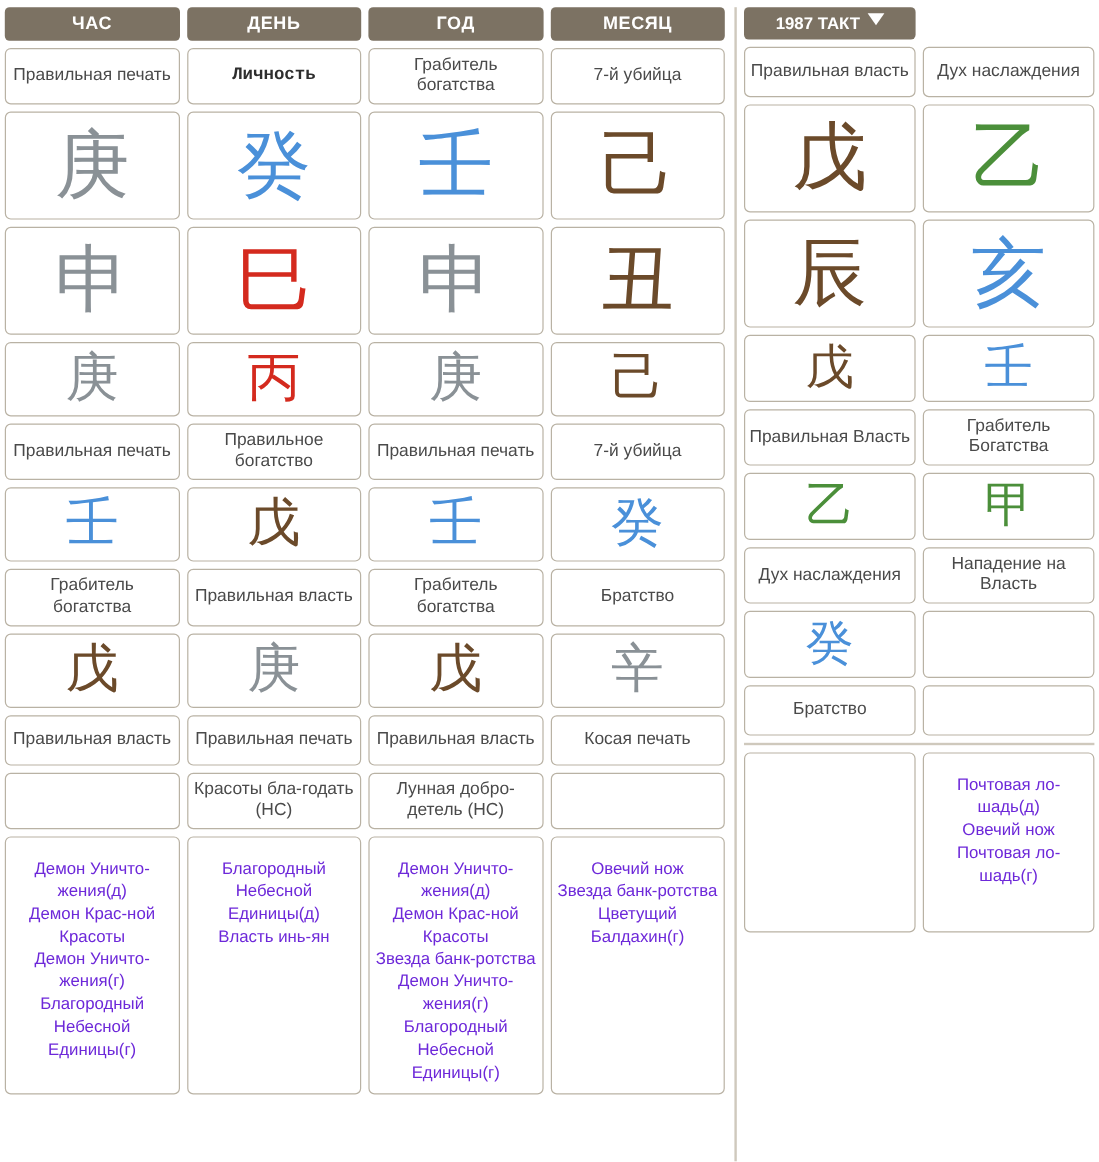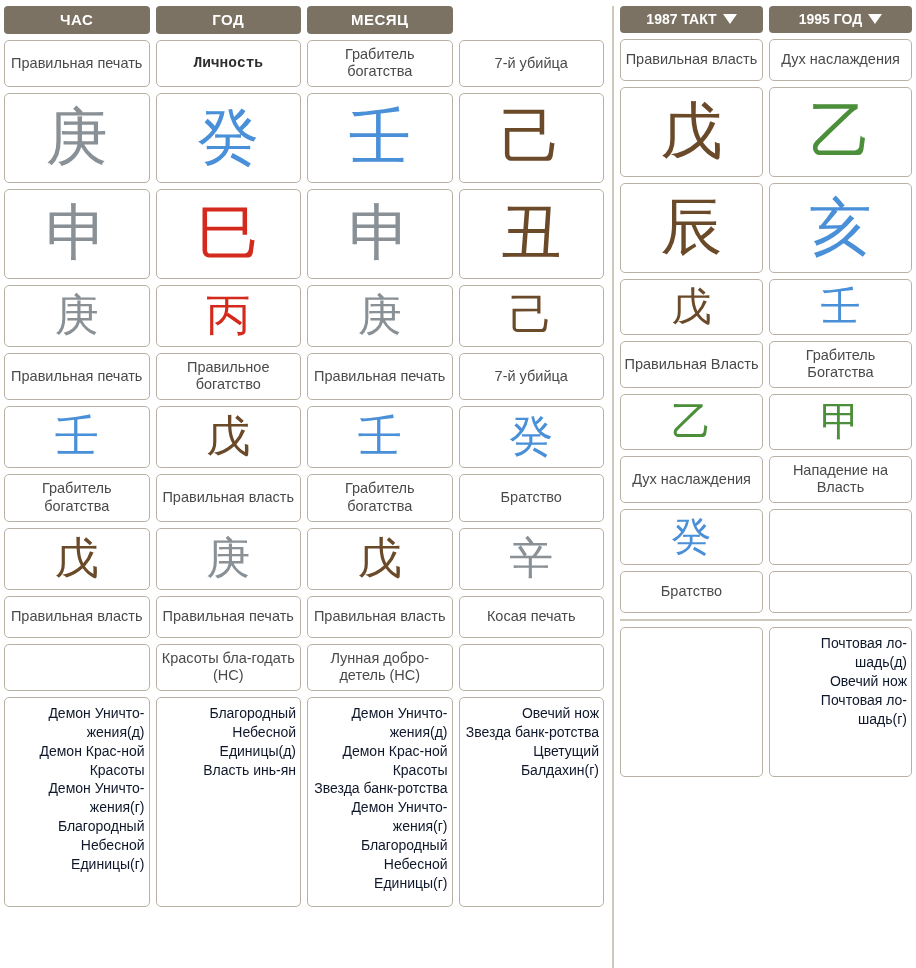--- a/index.html
+++ b/index.html
@@ -58,21 +58,21 @@
   }
   .hdr-r {
     background: #7c7263;
     color: #ffffff;
     font-weight: bold;
     font-size: 14px;
     text-align: center;
     padding: 5px 0 6px 0;
     border-radius: 4px;
     display: flex;
-    align-items: center;
+    align-items: flex-start;
     justify-content: center;
     gap: 6px;
   }
   .caret {
     display: inline-block;
     width: 0; height: 0;
     border-left: 7px solid transparent;
     border-right: 7px solid transparent;
     border-top: 10px solid #ffffff;
   }
@@ -114,42 +114,43 @@
 
   .c-gray  { color: #8a9196; }
   .c-blue  { color: #4a90d9; }
   .c-brown { color: #6b4a2a; }
   .c-red   { color: #d42a1e; }
   .c-green { color: #4b8f3a; }
 
   .notes {
     font-size: 14px;
     line-height: 1.35;
-    padding: 6px 4px 8px 4px;
+    padding: 16px 4px 8px 4px;
     min-height: 210px;
-    text-align: right;
-    color: #0f172a;
+    text-align: center;
+    color: #6d28d9;
   }
   .notes div { white-space: normal; }
 
   .rblock { min-height: 150px; }
   .sep {
     border-top: 2px solid #cfc9bd;
     margin: 6px 0 6px 0;
   }
 </style>
 </head>
 <body>
 
 <div class="page">
 
   <div class="panel-left">
 
     <div class="grid4 row">
       <div class="hdr">ЧАС</div>
+      <div class="hdr">ДЕНЬ</div>
       <div class="hdr">ГОД</div>
       <div class="hdr">МЕСЯЦ</div>
     </div>
 
     <div class="grid4 row">
       <div class="cell label">Правильная печать</div>
       <div class="cell label bold">Личность</div>
       <div class="cell label">Грабитель богатства</div>
       <div class="cell label">7-й убийца</div>
     </div>
@@ -241,24 +242,20 @@
 
   </div>
 
   <div class="panel-right">
 
     <div class="grid2 row">
       <div class="hdr-r">
         <span>1987 ТАКТ</span>
         <span class="caret"></span>
       </div>
-      <div class="hdr-r">
-        <span>1995 ГОД</span>
-        <span class="caret"></span>
-      </div>
     </div>
 
     <div class="grid2 row">
       <div class="cell label">Правильная власть</div>
       <div class="cell label">Дух наслаждения</div>
     </div>
 
     <div class="grid2 row">
       <div class="cell glyph c-brown">戊</div>
       <div class="cell glyph c-green">乙</div>

